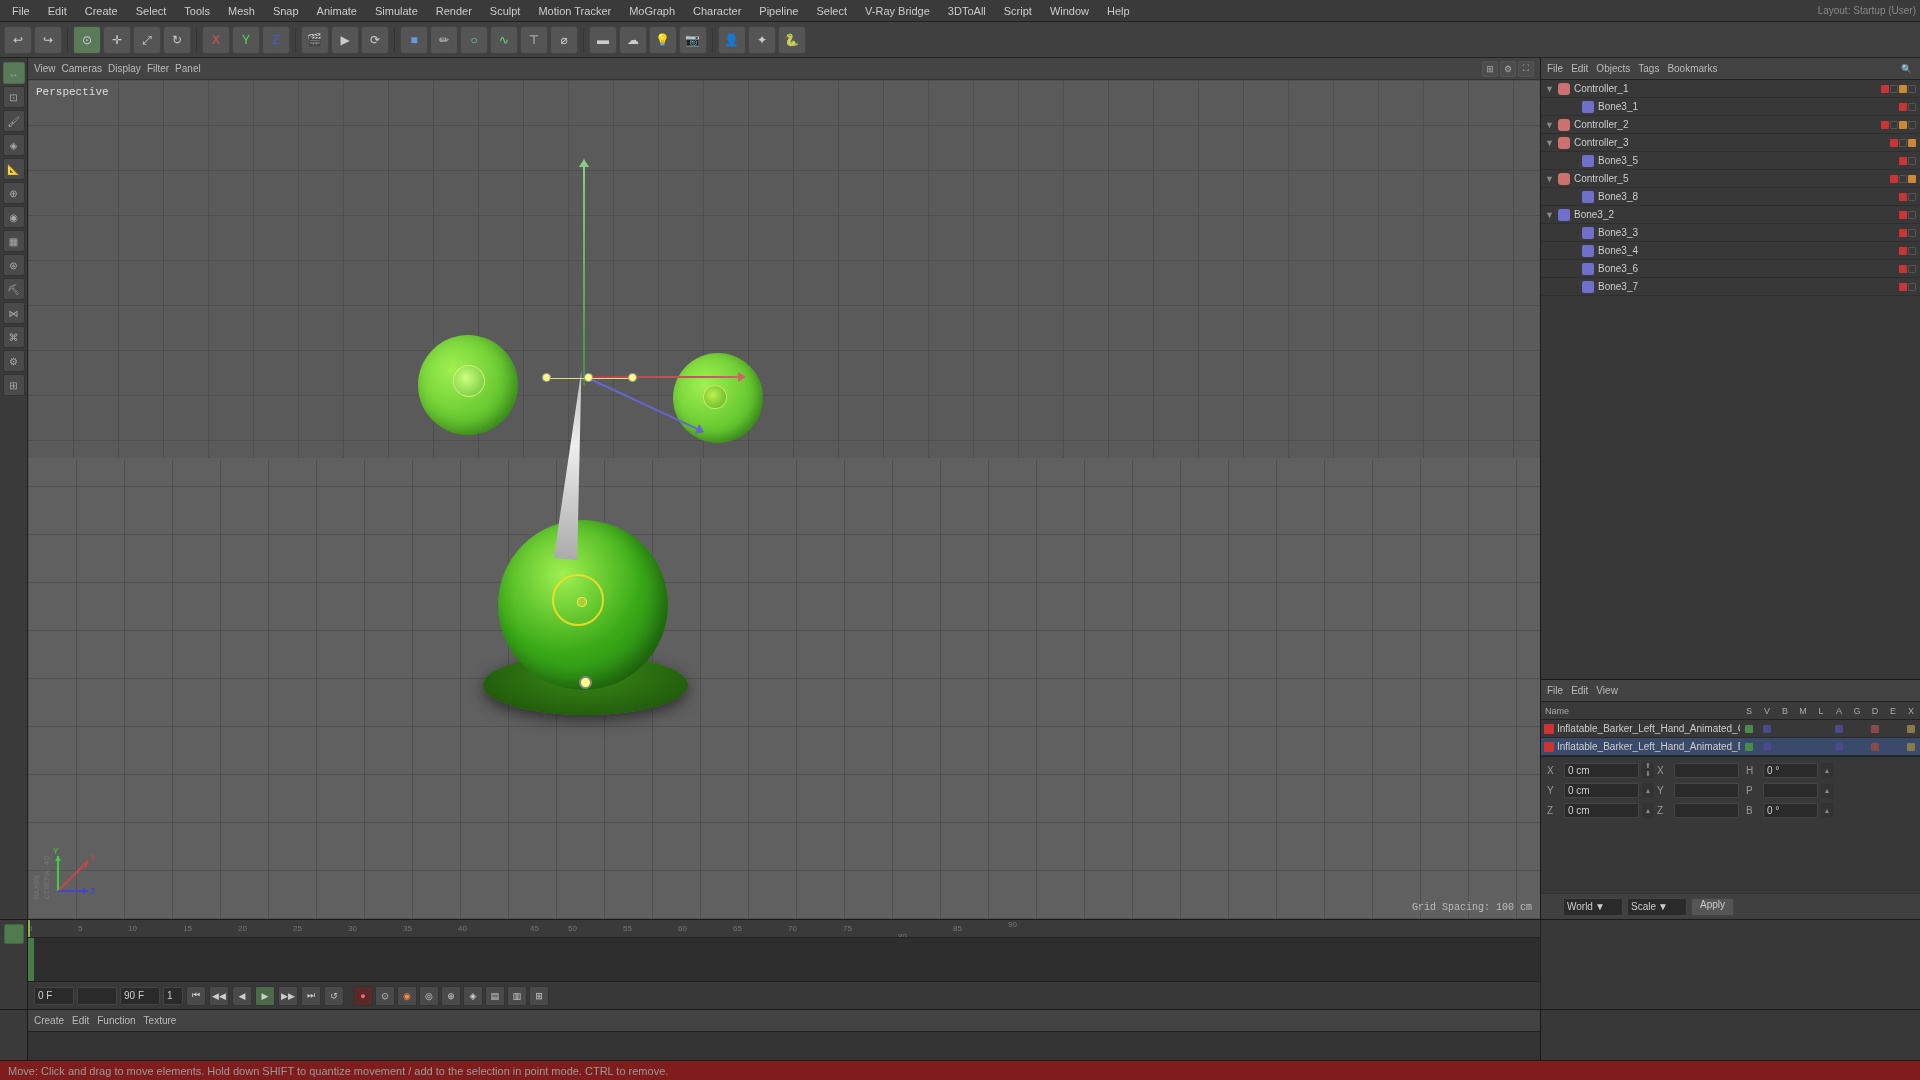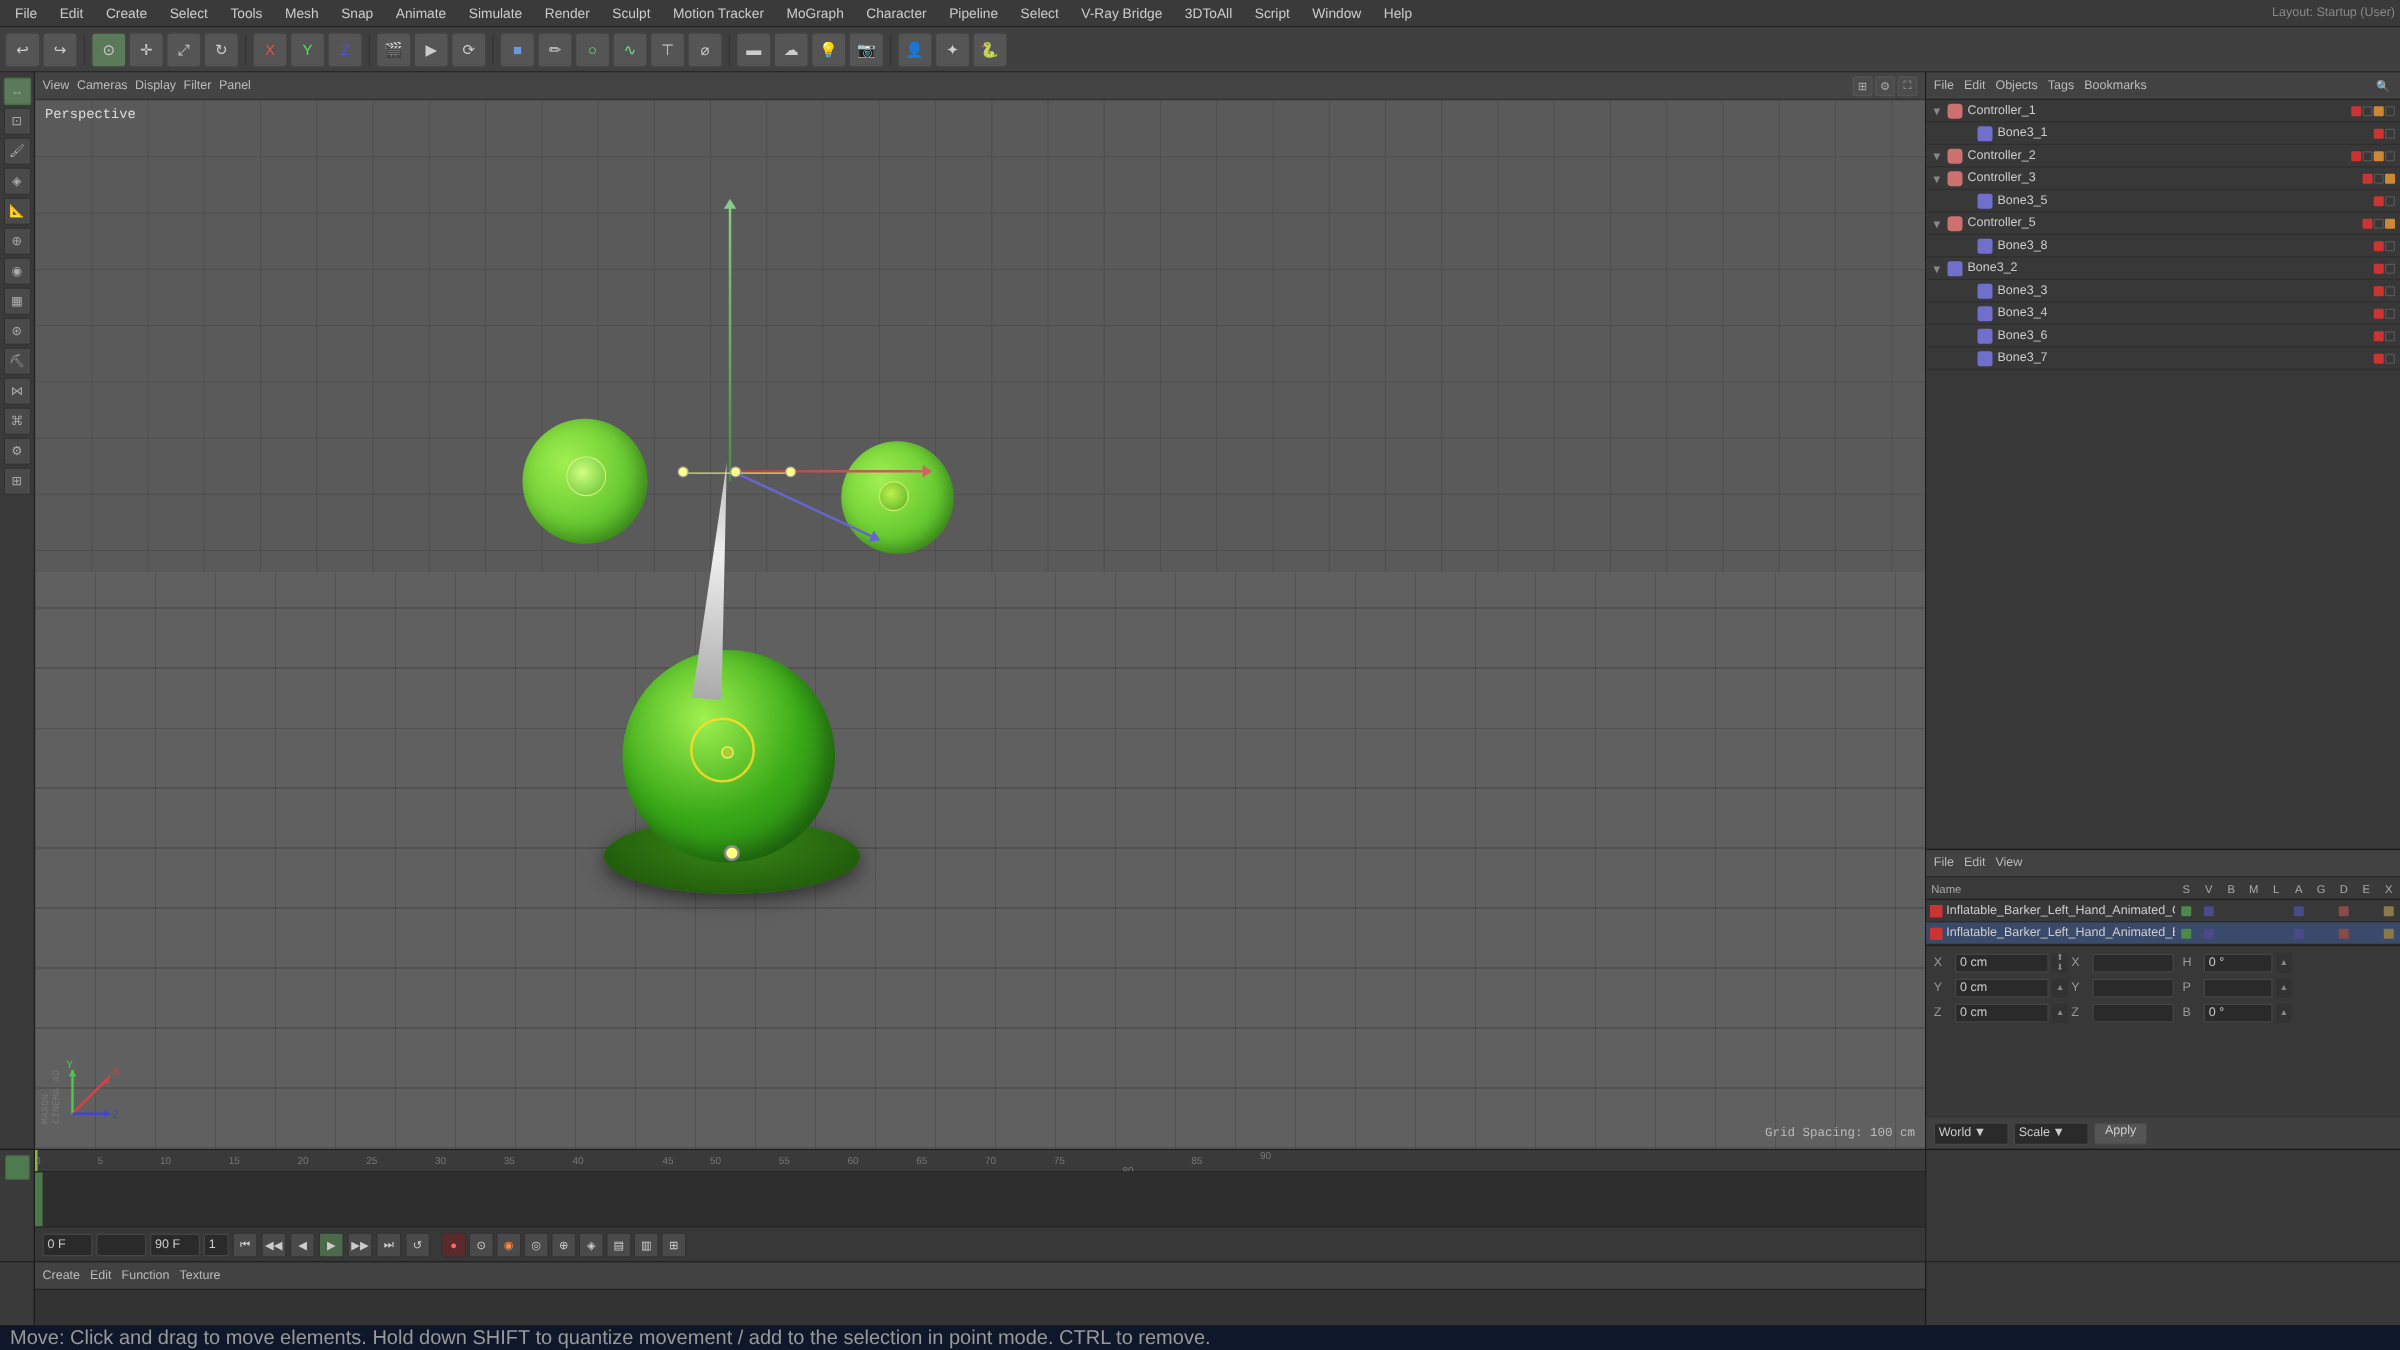--- a/index.html
+++ b/index.html
@@ -617,21 +617,21 @@
               <div style="width:75px;height:15px;background:#2a2a2a;border:1px solid #444;border-radius:1px;display:flex;align-items:center;padding:0 3px;font-size:10px;color:#ccc;">0 cm</div>
               <div style="width:12px;height:15px;background:#333;border:1px solid #333;display:flex;align-items:center;justify-content:center;font-size:7px;color:#888;cursor:pointer;">▲</div>
               <span style="width:14px;font-size:10px;color:#999;">Z</span>
               <div style="width:65px;height:15px;background:#2a2a2a;border:1px solid #444;border-radius:1px;display:flex;align-items:center;padding:0 3px;font-size:10px;color:#ccc;"></div>
               <span style="width:14px;font-size:10px;color:#999;margin-left:4px;">B</span>
               <div style="width:55px;height:15px;background:#2a2a2a;border:1px solid #444;border-radius:1px;display:flex;align-items:center;padding:0 3px;font-size:10px;color:#ccc;">0 °</div>
               <div style="width:12px;height:15px;background:#333;border:1px solid #333;display:flex;align-items:center;justify-content:center;font-size:7px;color:#888;cursor:pointer;">▲</div>
             </div>
           </div>
 
-          <div id="apply-row" style="height:26px;display:flex;align-items:center;padding:0 6px;gap:4px;background:#404040;border-top:1px solid #333;">
+          <div id="apply-row" style="height:26px;display:flex;align-items:center;padding:0 22px;gap:4px;background:#404040;border-top:1px solid #333;">
             <div class="dropdown-small">
               <span>World</span>
               <span>▼</span>
             </div>
             <div class="dropdown-small">
               <span>Scale</span>
               <span>▼</span>
             </div>
             <div class="apply-button">Apply</div>
           </div>
@@ -730,17 +730,17 @@
       </div>
 
       <div style="height:28px;background:#333;display:flex;align-items:center;padding:0 6px;">
       </div>
     </div>
 
     <div style="width:380px;background:#383838;border-left:1px solid #1a1a1a;">
     </div>
   </div>
 
-  <div id="status-bar" style="height:20px;background:#0f172a;display:flex;padding:0 8px;font-size:16px;color:#999;border-top:1px solid #1a1a1a;">
+  <div id="status-bar" style="height:20px;background:#7f1d1d;display:flex;padding:0 8px;font-size:11px;color:#999;border-top:1px solid #1a1a1a;">
     <span>Move: Click and drag to move elements. Hold down SHIFT to quantize movement / add to the selection in point mode. CTRL to remove.</span>
   </div>
 
 </div>
 
 </body></html>

